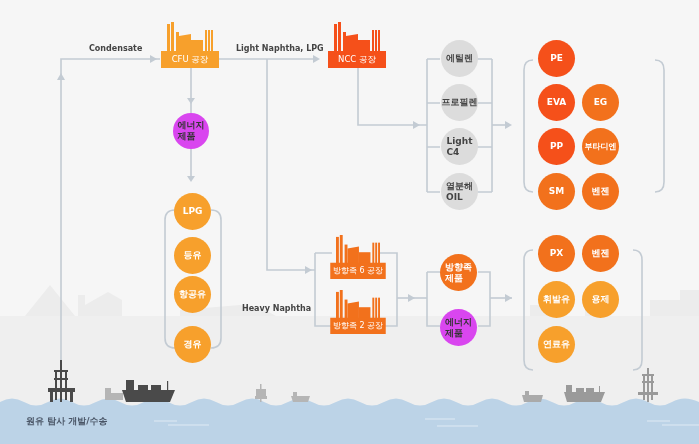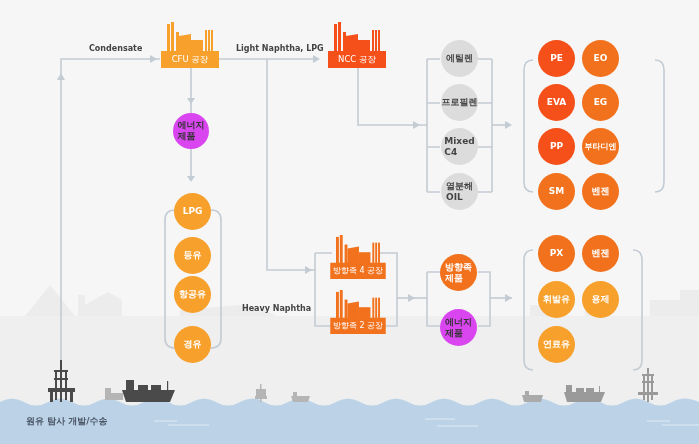--- a/index.html
+++ b/index.html
@@ -183,21 +183,21 @@
           <rect x="10" y="0" width="3" height="30"></rect>
         <rect x="15" y="10" width="3" height="20"></rect>
         <path d="M18 14 L30 12 L30 30 L18 30 Z"></path>
         <rect x="30" y="18" width="12" height="12"></rect>
         <rect x="44" y="8" width="2" height="22"></rect>
           <rect x="47" y="8" width="2" height="22"></rect>
           <rect x="50" y="8" width="2" height="22"></rect>
         <rect x="0" y="29" width="58" height="17"></rect>
       </g>
     </svg>
-    <div class="label" style="font-size:8px;">방향족 4 공장</div>
+    <div class="label" style="font-size:8px;">방향족 6 공장</div>
   </div>
   <div class="plant" style="left:330px; top:290px; width:56px; height:44px;">
     <svg width="56" height="44" viewBox="0 0 58 46">
       <g fill="#f2711c">
         <rect x="6" y="2" width="3" height="28"></rect>
           <rect x="10" y="0" width="3" height="30"></rect>
         <rect x="15" y="10" width="3" height="20"></rect>
         <path d="M18 14 L30 12 L30 30 L18 30 Z"></path>
         <rect x="30" y="18" width="12" height="12"></rect>
         <rect x="44" y="8" width="2" height="22"></rect>
@@ -212,27 +212,26 @@
   <div class="node white" style="left:173px; top:113px; width:36px; height:36px;">에너지
 제품</div>
 
   <div class="node c-orange" style="left:174px; top:193px; width:37px; height:37px;">LPG</div>
   <div class="node c-orange" style="left:174px; top:237px; width:37px; height:37px;">등유</div>
   <div class="node c-orange" style="left:174px; top:276px; width:37px; height:37px;">항공유</div>
   <div class="node c-orange" style="left:174px; top:326px; width:37px; height:37px;">경유</div>
 
   <div class="node grey" style="left:441px; top:40px; width:37px; height:37px;">에틸렌</div>
   <div class="node grey" style="left:441px; top:84px; width:37px; height:37px;">프로필렌</div>
-  <div class="node grey" style="left:441px; top:128px; width:37px; height:37px;">Mixed
+  <div class="node grey" style="left:441px; top:128px; width:37px; height:37px;">Light
 C4</div>
   <div class="node grey" style="left:441px; top:173px; width:37px; height:37px;">열분해
 OIL</div>
 
   <div class="node c-red" style="left:538px; top:40px; width:37px; height:37px;">PE</div>
-  <div class="node c-deep" style="left:582px; top:40px; width:37px; height:37px;">EO</div>
   <div class="node c-deep" style="left:582px; top:84px; width:37px; height:37px;">EG</div>
   <div class="node c-red" style="left:538px; top:84px; width:37px; height:37px;">EVA</div>
   <div class="node c-red" style="left:538px; top:128px; width:37px; height:37px;">PP</div>
   <div class="node c-deep" style="left:582px; top:128px; width:37px; height:37px; font-size:8px;">부타디엔</div>
   <div class="node c-deep" style="left:538px; top:173px; width:37px; height:37px;">SM</div>
   <div class="node c-deep" style="left:582px; top:173px; width:37px; height:37px;">벤젠</div>
 
   <div class="node c-deep" style="left:440px; top:254px; width:37px; height:37px;">방향족
 제품</div>
   <div class="node white" style="left:440px; top:309px; width:37px; height:37px;">에너지

